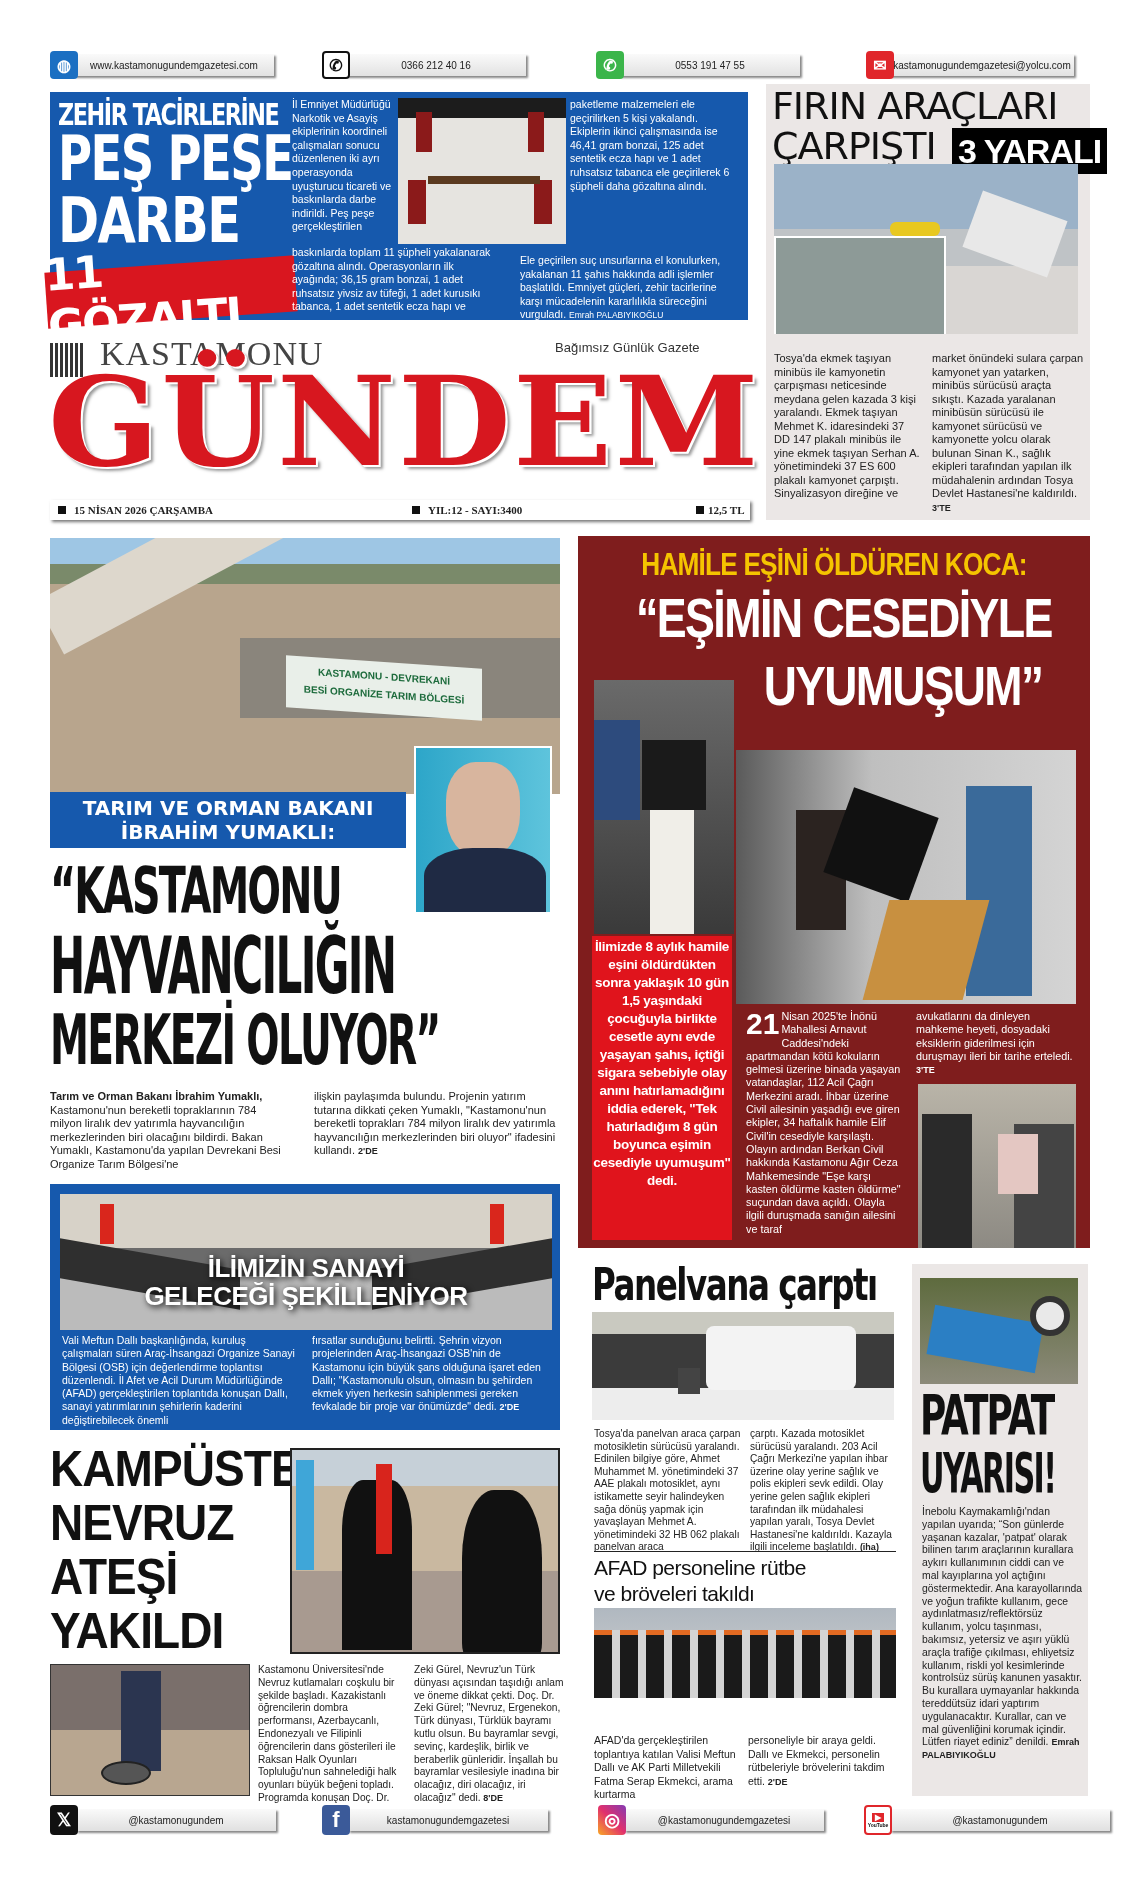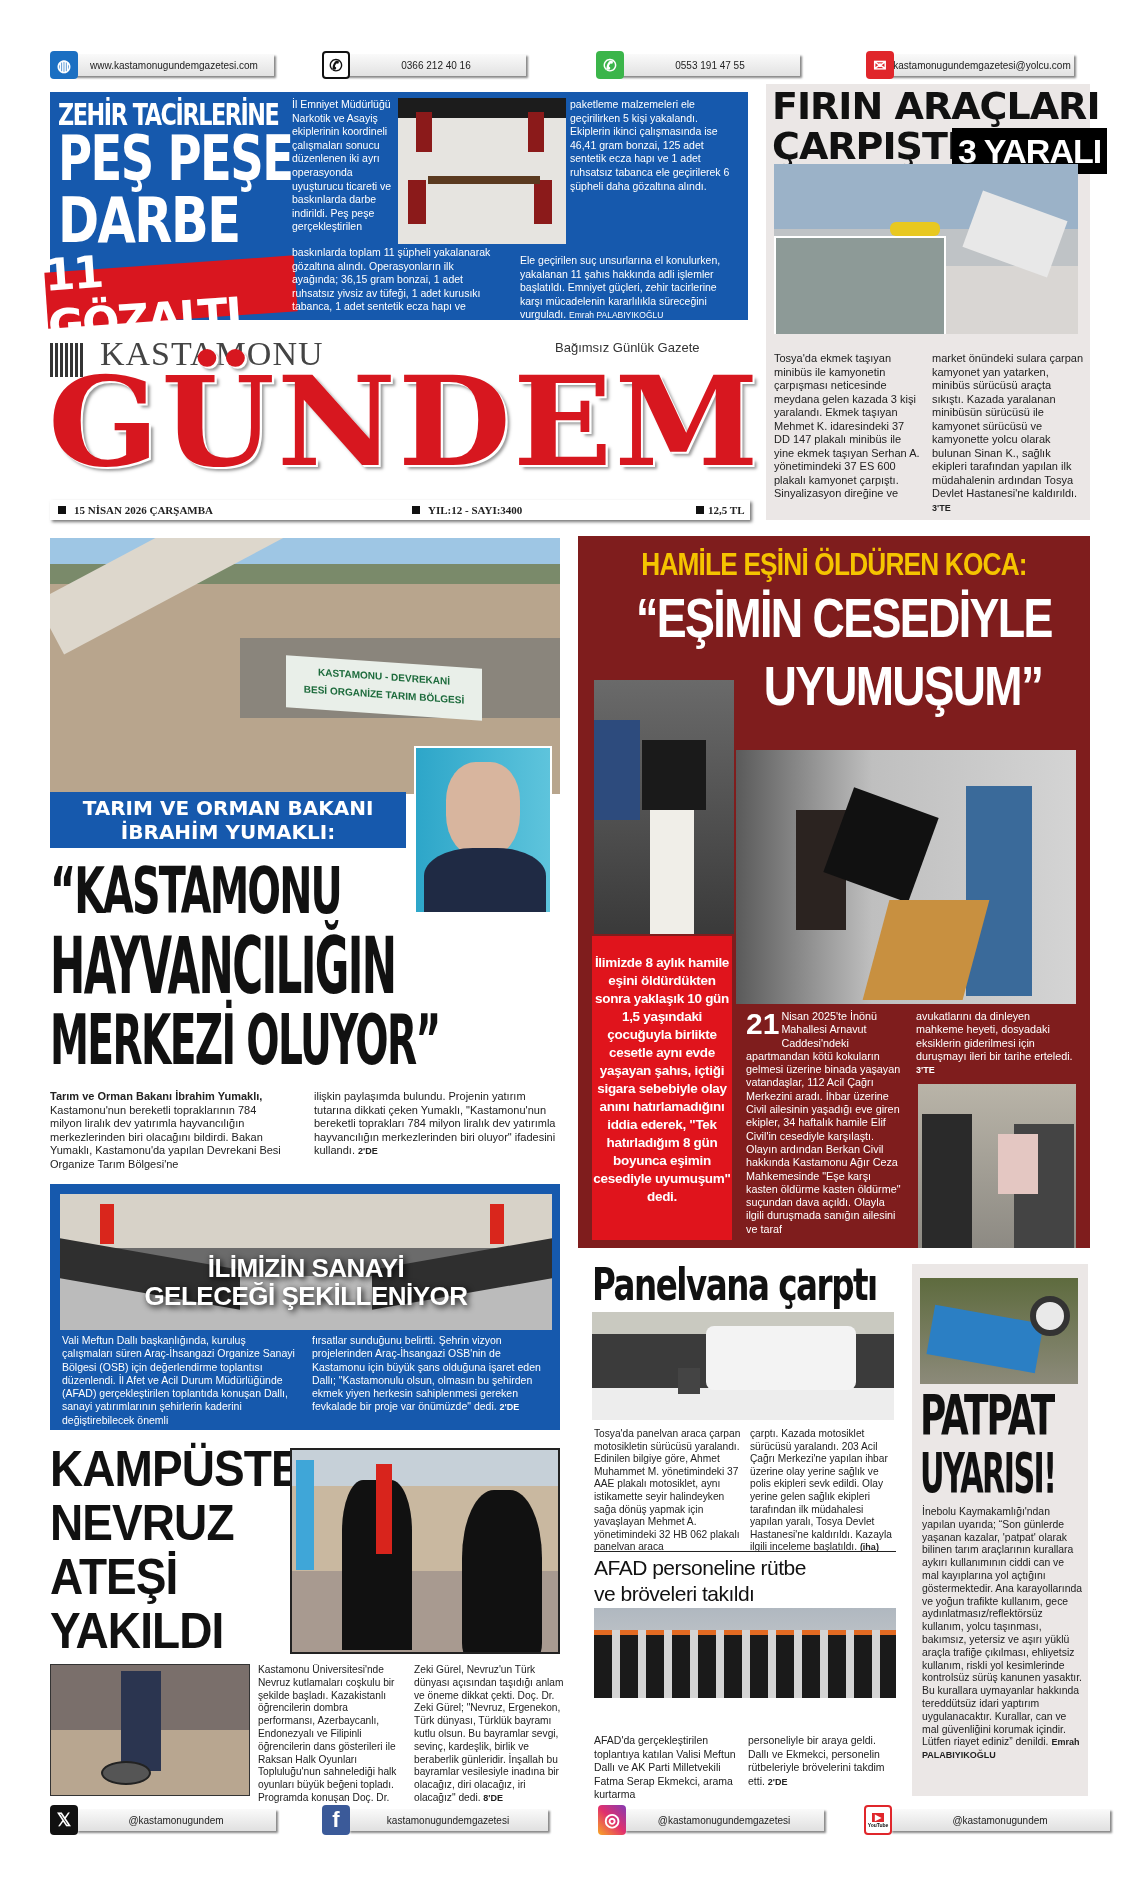--- a/index.html
+++ b/index.html
@@ -16,30 +16,30 @@
   .blue-story .txt { position: absolute; color: #fff; font-size: 10.5px; line-height: 13.6px; }
   .photo { background: #888; position: absolute; overflow: hidden; }
   
   .masthead-kast { left: 100px; top: 335px; font-family: "Liberation Serif", serif; font-size: 34px; color: #444; letter-spacing: 1px; }
   .masthead-gundem { left: 48px; top: 360px; font-family: "DejaVu Serif", serif; font-weight: 700; font-size: 124px; color: #d7171f; letter-spacing: 2px; text-shadow: 2px 2px 0 #fff, 4px 4px 3px #999; line-height: 1; transform: scaleX(1.05); transform-origin: left; }
   .tagline { left: 555px; top: 340px; font-size: 13px; color: #333; }
   .datebar { left: 50px; top: 500px; width: 700px; height: 20px; background: #fff; box-shadow: 2px 2px 3px #777; display: flex; align-items: center; font-family: "Liberation Serif", serif; font-weight: 700; font-size: 11px; color: #222; }
   .sq { display: inline-block; width: 8px; height: 8px; background: #111; margin: 0 8px 0 8px; }
   .qr { left: 50px; top: 343px; width: 34px; height: 34px; background: repeating-linear-gradient(90deg, #111 0 3px, #fff 3px 5px), #111; opacity: .85; }
   
-  .firin-title { left: 772px; top: 86px; font-family: "DejaVu Sans", sans-serif; font-weight: 700; font-size: 38px; color: #111; line-height: 40px; letter-spacing: -1px; }
+  .firin-title { left: 772px; top: 86px; font-family: "DejaVu Sans", sans-serif; font-weight: 400; font-size: 38px; color: #111; line-height: 40px; letter-spacing: -1px; }
   .yarali { left: 952px; top: 128px; background: #000; color: #fff; font-weight: 700; font-size: 34px; padding: 0 6px; line-height: 46px; letter-spacing: -1px; }
   .small-txt { font-size: 11px; line-height: 13.5px; color: #222; }
   .gray-bg { background: #ebe7e6; }
   
   .bakan-box { left: 50px; top: 792px; width: 356px; height: 56px; background: #1659ad; color: #fff; font-weight: 700; font-size: 20px; line-height: 24px; text-align: center; padding-top: 4px; font-family: "DejaVu Sans", sans-serif; }
   .big-black { font-family: "DejaVu Sans", sans-serif; font-weight: 700; color: #111; white-space: nowrap; letter-spacing: -3px; }
   
   .hamile { left: 578px; top: 536px; width: 512px; height: 712px; background: #7f1d1d; }
-  .red-box { position: absolute; left: 14px; top: 400px; width: 140px; height: 304px; background: #e0141c; color: #fff; font-weight: 700; font-size: 13.5px; line-height: 18px; text-align: center; padding-top: 18px; letter-spacing: -.3px; }
+  .red-box { position: absolute; left: 14px; top: 400px; width: 140px; height: 304px; background: #e0141c; color: #fff; font-weight: 700; font-size: 13.5px; line-height: 18px; text-align: center; padding-top: 2px; letter-spacing: -.3px; }
   .blue-card { left: 50px; top: 1184px; width: 510px; height: 246px; background: #1659ad; }
   .footer-item { position: absolute; top: 1805px; height: 30px; display: flex; align-items: center; }
   .footer-item .ico { width: 28px; height: 30px; border-radius: 4px; color: #fff; font-weight: 700; display: flex; align-items: center; justify-content: center; font-size: 18px; z-index: 2; }
   .footer-item .pill { height: 22px; margin-left: -2px; background: linear-gradient(#fafafa, #e0e0e0); box-shadow: 2px 2px 2px #888; display: flex; align-items: center; justify-content: center; font-size: 10px; color: #222; }
   .tag { font-weight: 700; font-size: 9px; }
 </style>
 </head>
 <body>
 
 <div class="contact" style="left:50px;">

